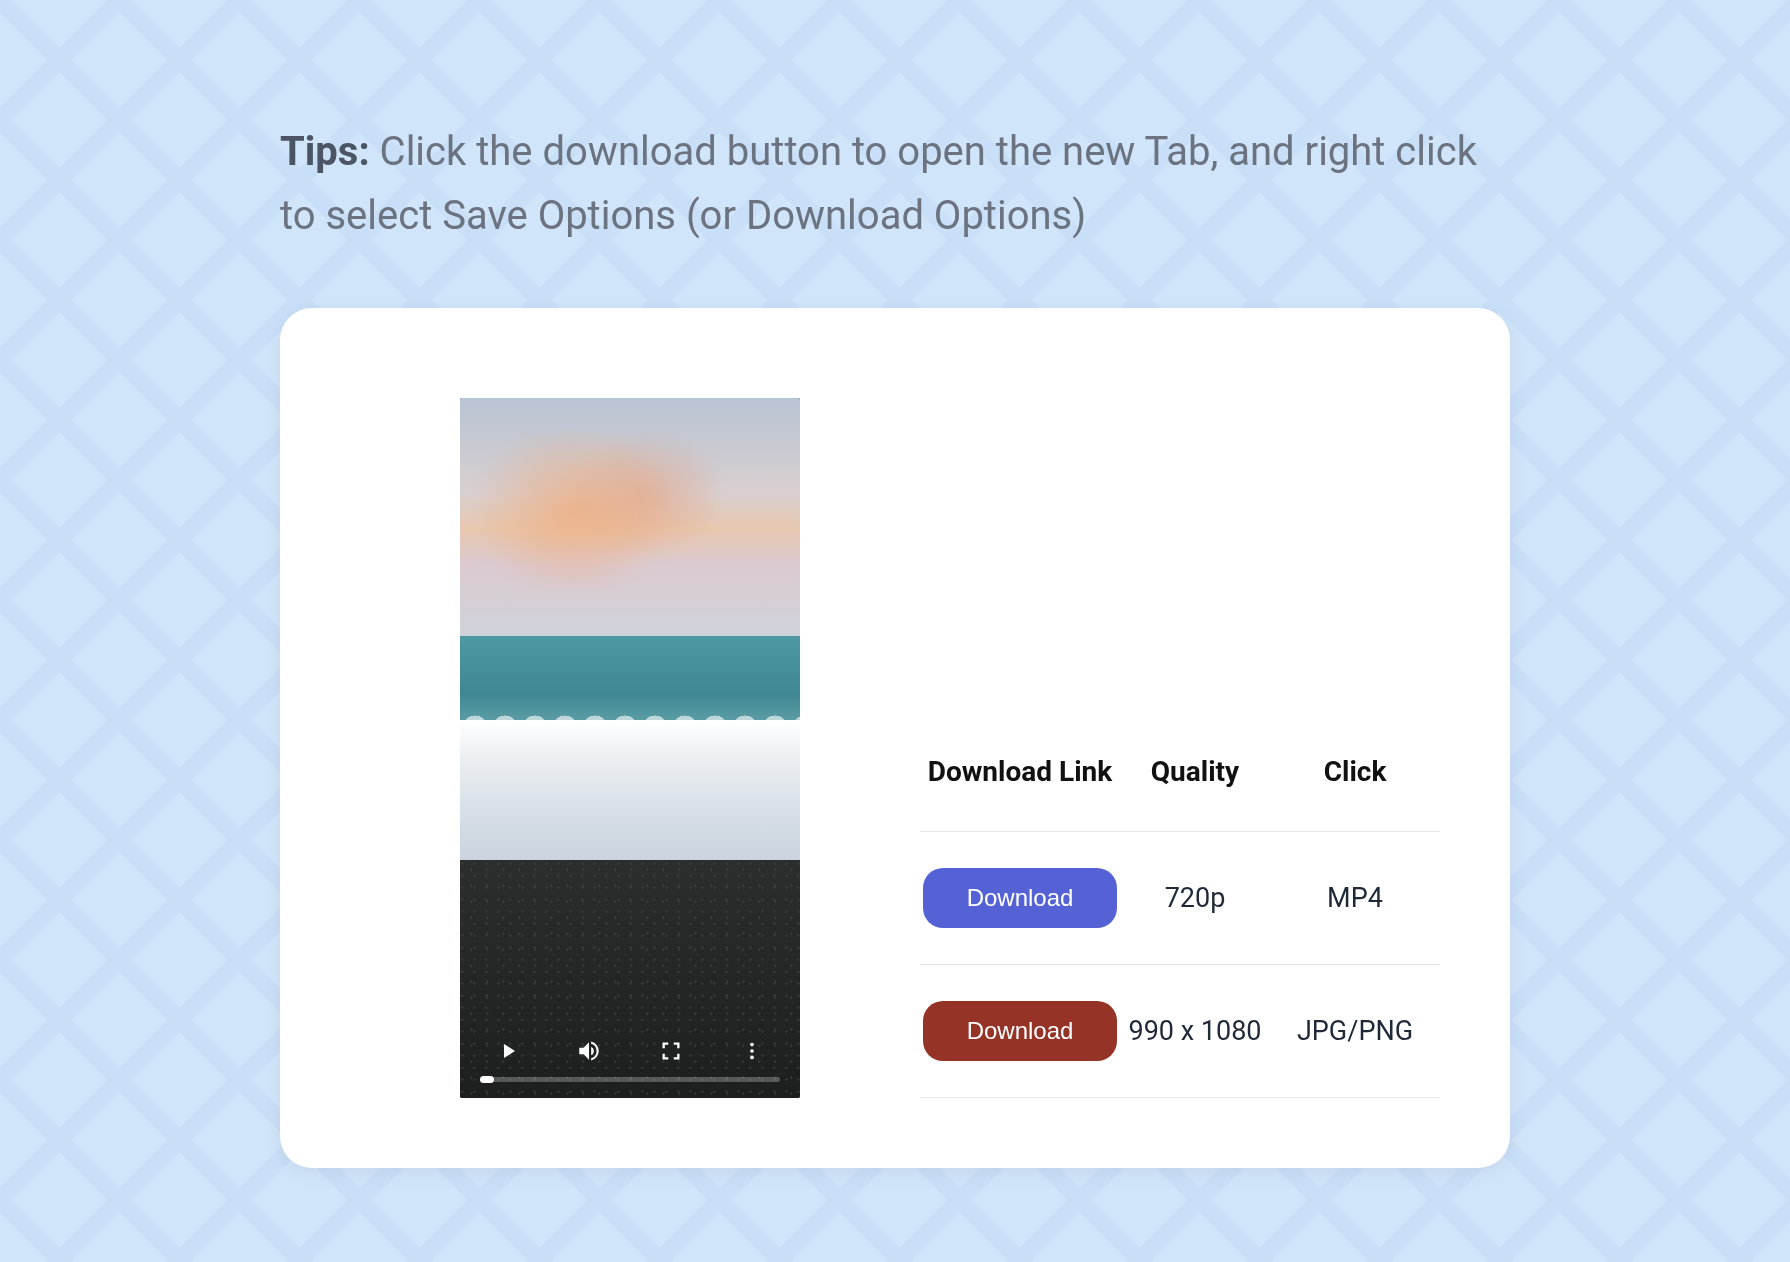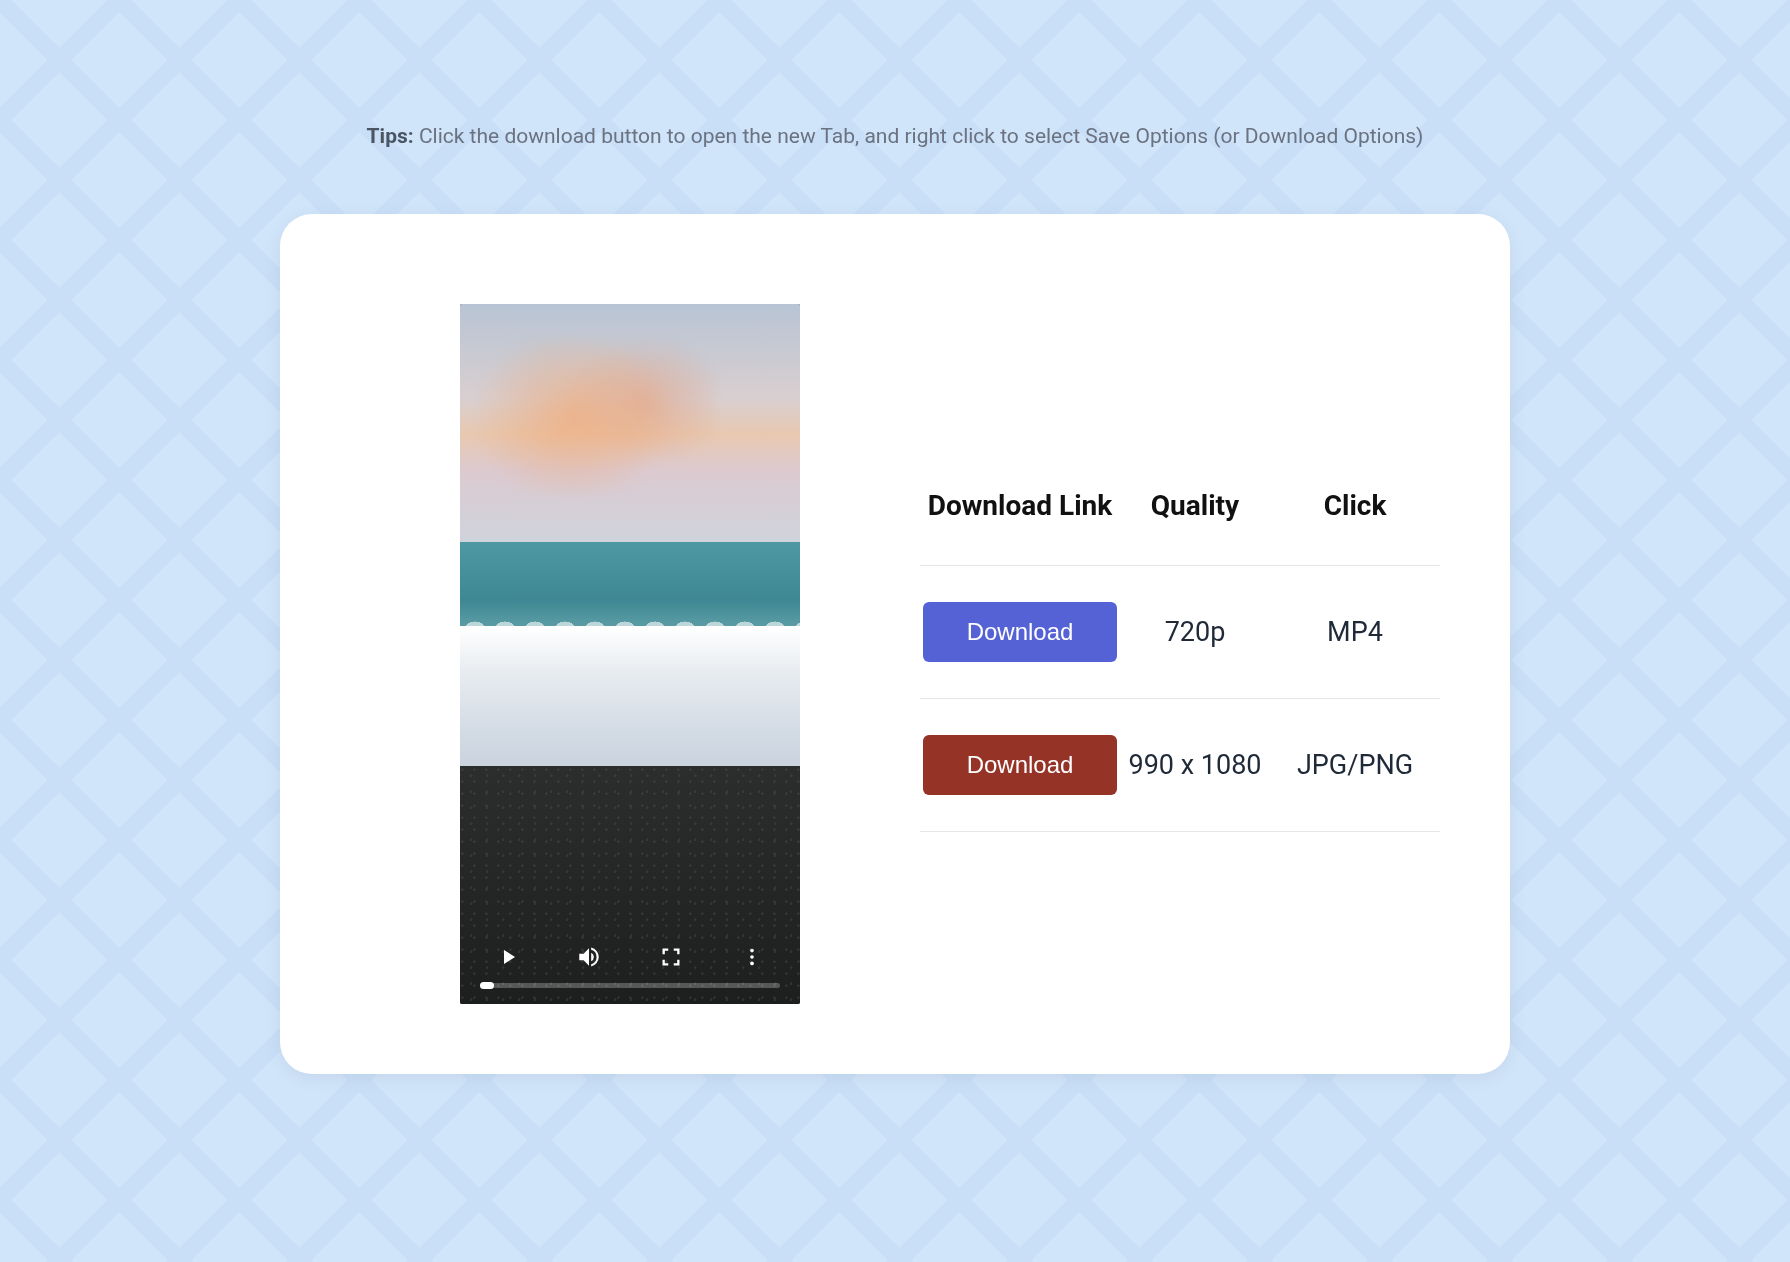--- a/index.html
+++ b/index.html
@@ -20,38 +20,37 @@
       linear-gradient(135deg, transparent 0, transparent 45%, #b8d4f0 45%, #b8d4f0 55%, transparent 55%),
       linear-gradient(45deg,  transparent 0, transparent 45%, #b8d4f0 45%, #b8d4f0 55%, transparent 55%);
     background-size: 120px 120px;
     background-position: 0 0;
   }
   .page {
     position: relative;
     padding: 120px 280px 60px 280px;
   }
   .tips {
-    font-size: 21px;
+    font-size: 40px;
     line-height: 1.6;
     color: #6b7280;
     margin-bottom: 60px;
-    text-align: center;
   }
   .tips b {
     color: #4b5563;
     font-weight: 700;
   }
   .card {
     background: #ffffff;
     border-radius: 32px;
     box-shadow: 0 4px 20px rgba(0,0,0,0.06);
     padding: 90px 70px 70px 70px;
     display: flex;
     gap: 120px;
-    align-items: center;
+    align-items: flex-end;
   }
   .video-wrap {
     width: 390px;
     height: 700px;
     background: #222;
     border-radius: 2px;
     position: relative;
     overflow: hidden;
     margin-left: 110px;
   }
@@ -145,21 +144,21 @@
   .thead > div { line-height: 1.4; }
   .trow {
     padding: 36px 0;
     border-bottom: 1px solid #e5e7eb;
     font-size: 27px;
     color: #1f2937;
   }
   .btn {
     display: inline-block;
     padding: 16px 44px;
-    border-radius: 6px;
+    border-radius: 20px;
     color: #fff;
     font-size: 24px;
     font-weight: 500;
     cursor: pointer;
     border: none;
   }
   .btn-blue { background: #5562d6; }
   .btn-red  { background: #943326; }
 </style>
 </head>

